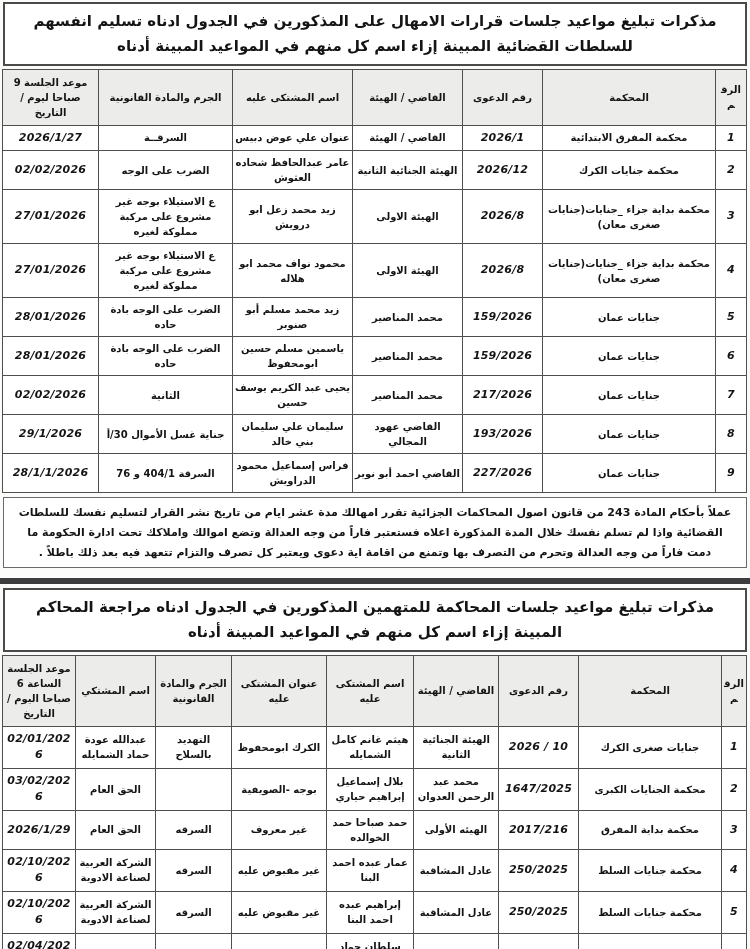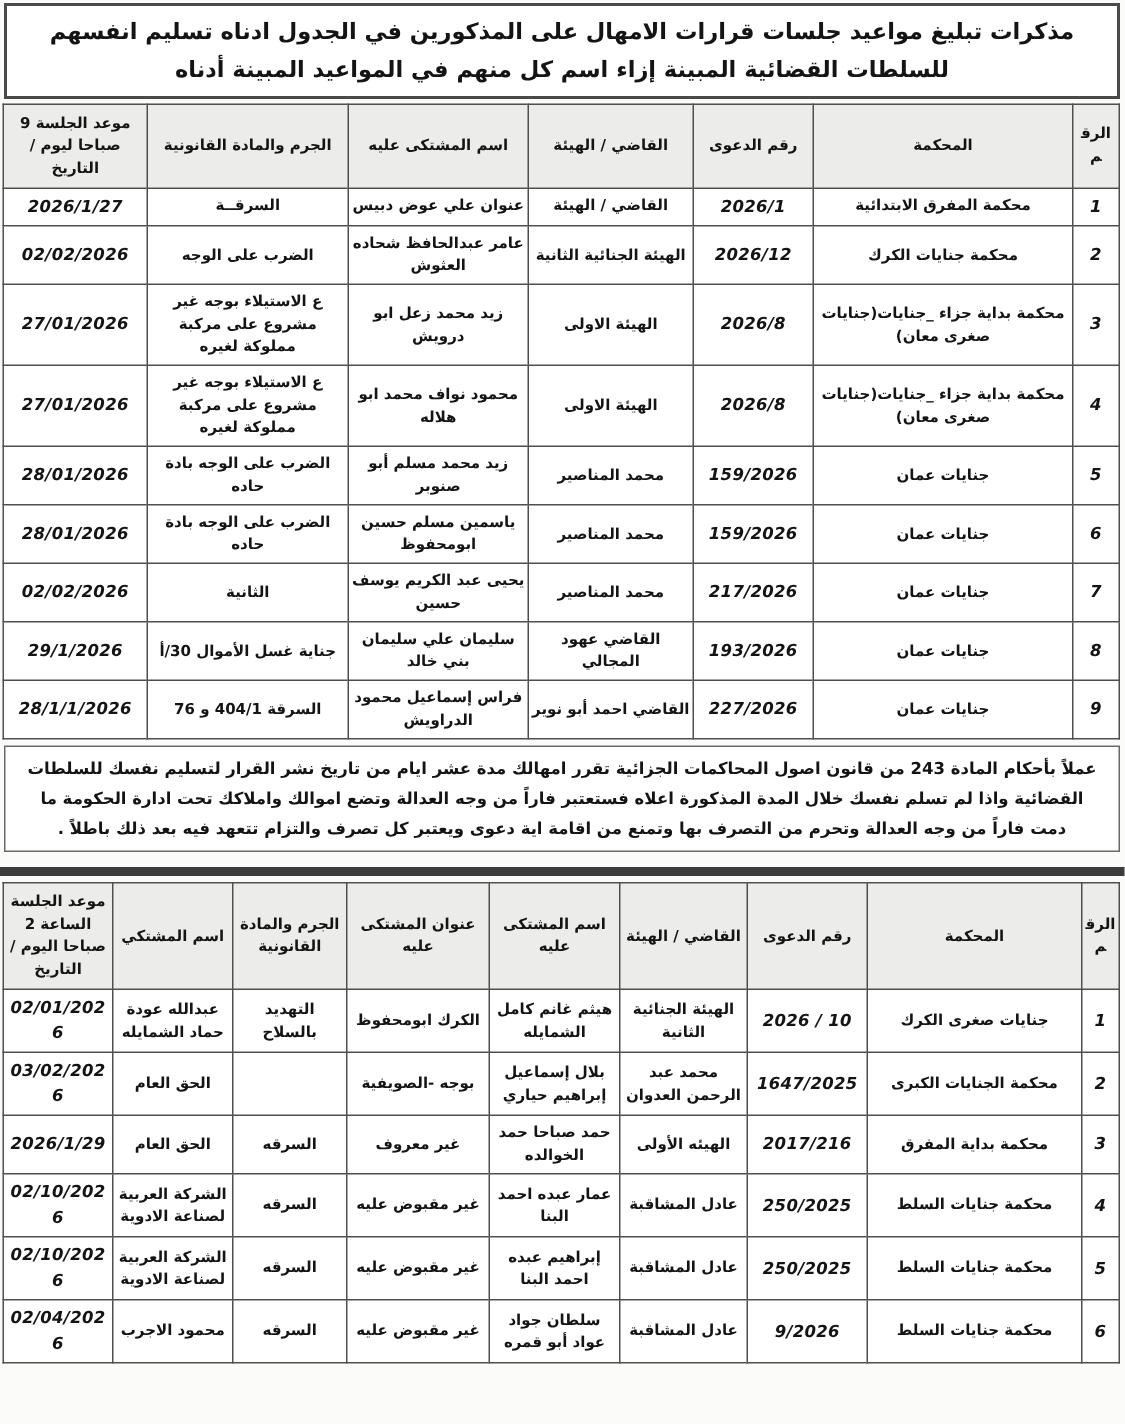--- a/index.html
+++ b/index.html
@@ -179,20 +179,21 @@
           <td>السرقة 404/1 و 76</td>
           <td dir="ltr">28/1/1/2026</td>
         </tr>
       </tbody>
     </table>
 
   <div class="notice-box">عملاً بأحكام المادة 243 من قانون اصول المحاكمات الجزائية تقرر امهالك مدة عشر ايام من تاريخ نشر القرار لتسليم نفسك للسلطات القضائية واذا لم تسلم نفسك خلال المدة المذكورة اعلاه فستعتبر فاراً من وجه العدالة وتضع اموالك واملاكك تحت ادارة الحكومة ما دمت فاراً من وجه العدالة وتحرم من التصرف بها وتمنع من اقامة اية دعوى ويعتبر كل تصرف والتزام تتعهد فيه بعد ذلك باطلاً .</div>
 
   <div class="section-divider"></div>
 
+  <div class="title-box">مذكرات تبليغ مواعيد جلسات المحاكمة للمتهمين المذكورين في الجدول ادناه مراجعة المحاكم المبينة إزاء اسم كل منهم في المواعيد المبينة أدناه</div>
 
   <table>
     <colgroup>
       <col style="width:25px">
       <col style="width:143px">
       <col style="width:80px">
       <col style="width:85px">
       <col style="width:87px">
       <col style="width:95px">
       <col style="width:76px">
@@ -202,21 +203,21 @@
   <thead>
         <tr>
           <th>الرقم</th>
           <th>المحكمة</th>
           <th>رقم الدعوى</th>
           <th>القاضي / الهيئة</th>
           <th>اسم المشتكى عليه</th>
           <th>عنوان المشتكى عليه</th>
           <th>الجرم والمادة القانونية</th>
           <th>اسم المشتكي</th>
-          <th>موعد الجلسة الساعة 2 صباحا اليوم / التاريخ</th>
+          <th>موعد الجلسة الساعة 6 صباحا اليوم / التاريخ</th>
         </tr>
       </thead>
       <tbody>
         <tr>
           <td dir="ltr">1</td>
           <td>جنايات صغرى الكرك</td>
           <td dir="ltr">2026 / 10</td>
           <td>الهيئة الجنائية الثانية</td>
           <td>هيثم غانم كامل الشمايله</td>
           <td>الكرك ابومحفوظ</td>

